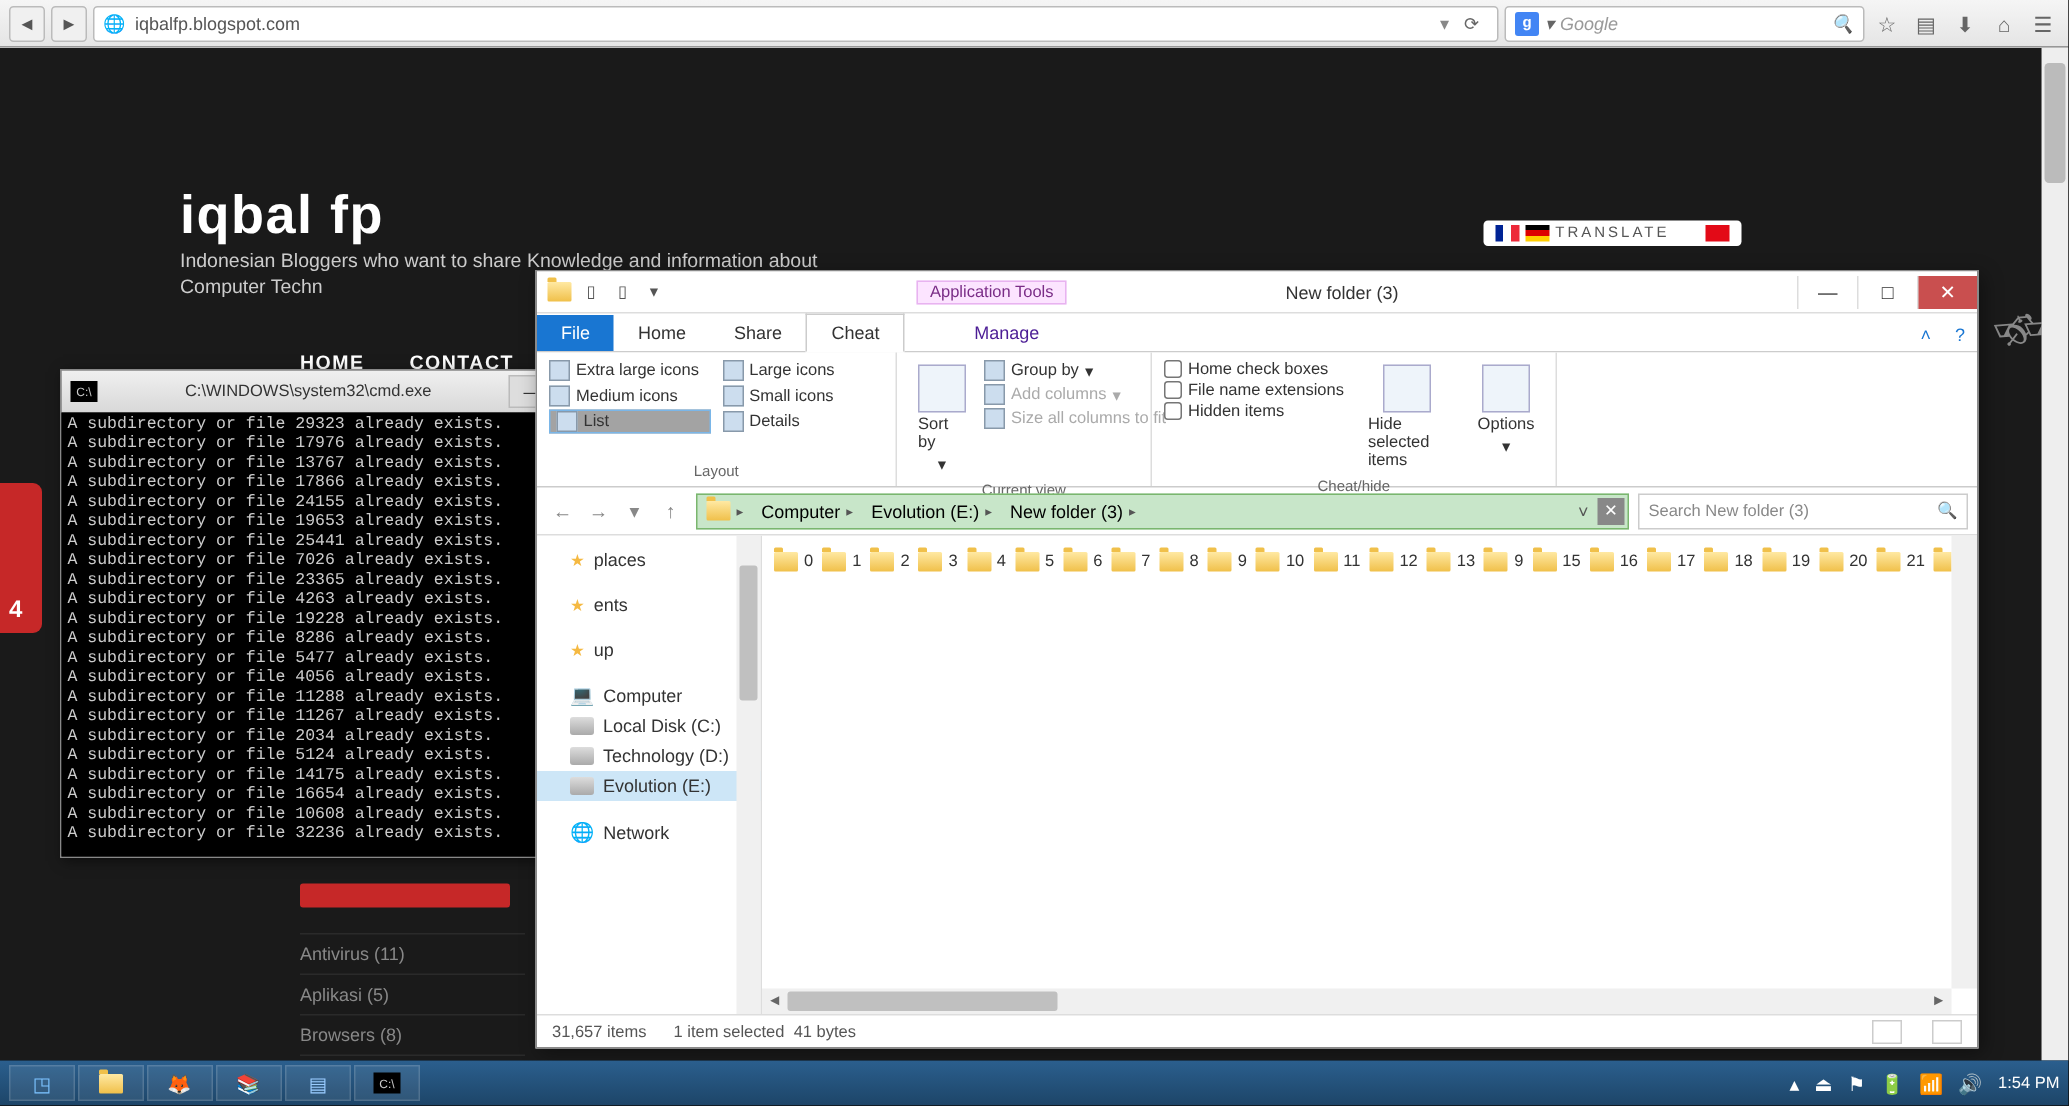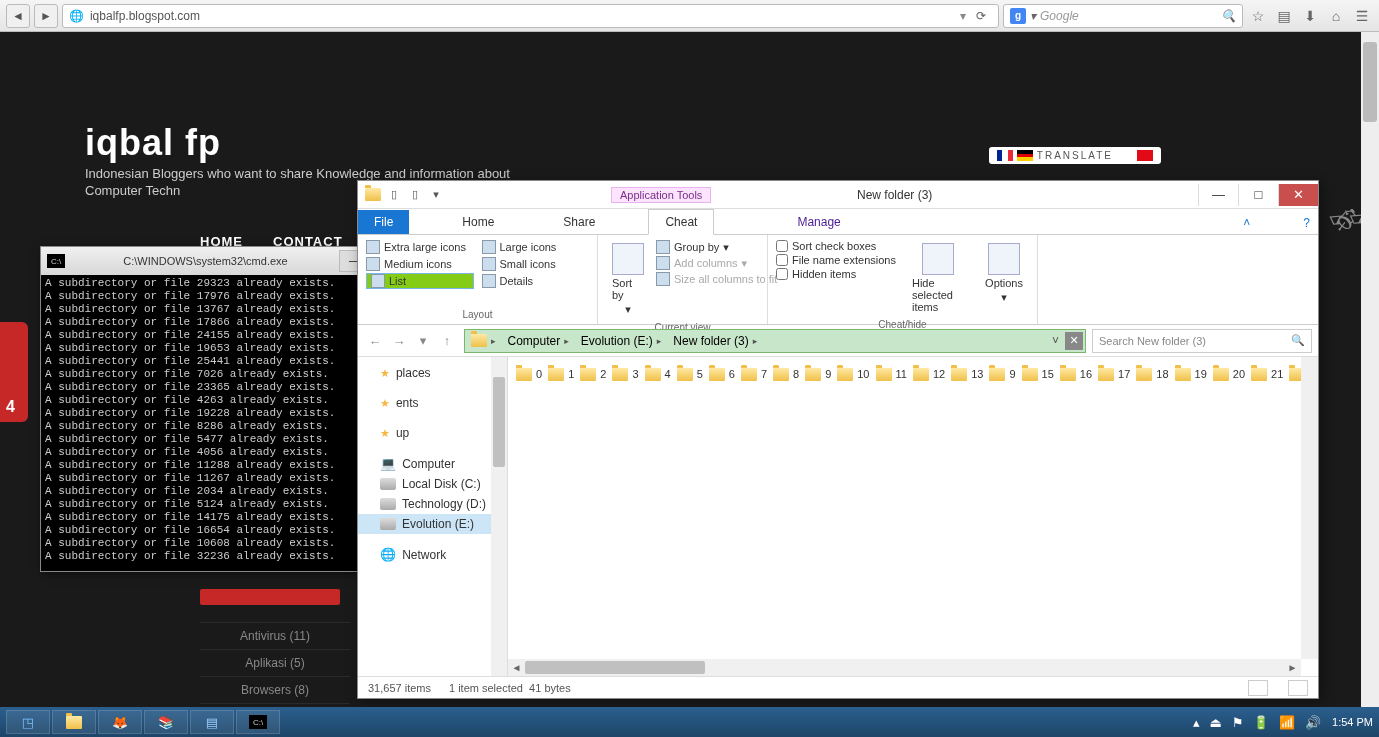--- a/index.html
+++ b/index.html
@@ -13,31 +13,31 @@
 .url-right { display: flex; align-items: center; gap: 4px; }
 .reload { width: 22px; text-align: center; color: #666; }
 .search-box { width: 240px; height: 24px; background: #fff; border: 1px solid #bbb; border-radius: 3px; display: flex; align-items: center; padding: 0 6px; font-size: 12px; color: #999; font-style: italic; gap: 4px; }
 .gbadge { background: #4285f4; color: #fff; font-weight: bold; font-style: normal; width: 16px; height: 16px; border-radius: 2px; display: inline-flex; align-items: center; justify-content: center; font-size: 10px; }
 .tool-icon { width: 22px; height: 22px; display: flex; align-items: center; justify-content: center; color: #666; font-size: 14px; cursor: pointer; }
 
 
 .page { position: absolute; top: 32px; left: 0; right: 18px; bottom: 30px; background: #1a1a1a; overflow: hidden; }
 .page-scroll { position: absolute; top: 32px; right: 0; width: 18px; bottom: 30px; background: #eee; }
 .page-scroll .thumb { position: absolute; top: 10px; left: 2px; width: 14px; height: 80px; background: #bbb; border-radius: 3px; }
-.blog-header { padding: 90px 0 0 85px; color: #fff; }
+.blog-header { padding: 90px 0 0 120px; color: #fff; }
 .blog-title { font-size: 36px; font-weight: bold; letter-spacing: 1px; }
 .blog-sub { font-size: 13px; color: #ccc; margin-top: 2px; max-width: 430px; line-height: 1.3; }
 .translate-widget { position: absolute; top: 115px; right: 200px; background: #fff; padding: 3px 8px; border-radius: 3px; display: flex; align-items: center; gap: 4px; font-size: 10px; letter-spacing: 2px; color: #555; }
 .flag { width: 16px; height: 11px; display: inline-block; }
 .nav-menu { margin: 34px 0 0 200px; display: flex; gap: 30px; }
 .nav-menu a { color: #fff; font-size: 13px; font-weight: bold; letter-spacing: 1px; text-decoration: none; }
 .sidebar-tag { position: absolute; left: 0; top: 290px; width: 28px; height: 100px; background: #c62828; border-radius: 0 6px 6px 0; }
 .sidebar-tag .num { position: absolute; bottom: 6px; left: 6px; color: #fff; font-size: 16px; font-weight: bold; }
 .side-list { position: absolute; left: 200px; top: 590px; font-size: 12px; }
-.side-list div { color: #888; padding: 6px 0; border-top: 1px solid #2a2a2a; width: 150px; cursor: pointer; text-align: center; }
+.side-list div { color: #888; padding: 6px 0; border-top: 1px solid #2a2a2a; width: 150px; cursor: pointer; }
 .side-red { background: #c62828; width: 140px; height: 16px; margin-left: 200px; margin-top: 340px; border-radius: 2px; }
 
 
 .cmd { position: absolute; left: 40px; top: 246px; width: 395px; height: 326px; border: 1px solid #888; box-shadow: 2px 2px 8px rgba(0,0,0,.5); }
 .cmd-title { height: 28px; background: linear-gradient(#f0f0f0,#d8d8d8); display: flex; align-items: center; font-size: 11px; color: #333; }
 .cmd-icon { width: 18px; height: 14px; background: #000; margin: 0 6px; display: inline-flex; align-items: center; justify-content: center; color: #ccc; font-size: 8px; }
 .cmd-title span.t { flex: 1; text-align: center; }
 .cmd-ctrl { display: flex; }
 .cmd-ctrl div { width: 32px; height: 22px; display: flex; align-items: center; justify-content: center; font-size: 12px; cursor: pointer; }
 .cmd-ctrl .min,.cmd-ctrl .max { background: #ddd; border: 1px solid #bbb; margin-left: -1px; }
@@ -50,37 +50,37 @@
 .exp-titlebar .qat { display: flex; align-items: center; gap: 3px; padding: 0 6px; }
 .exp-titlebar .qat div { width: 18px; height: 18px; font-size: 11px; color: #555; display: flex; align-items: center; justify-content: center; }
 .folder-ico { width: 16px; height: 13px; background: linear-gradient(#ffe9a3,#f0c04a); border-radius: 1px; display: inline-block; position: relative; }
 .folder-ico::before { content: ""; position: absolute; top: -3px; left: 0; width: 6px; height: 3px; background: #f0c04a; border-radius: 1px 1px 0 0; }
 .tabctx { background: #fce4ff; border: 1px solid #e8b3f0; padding: 1px 8px; font-size: 11px; color: #7a2d87; margin-left: 160px; }
 .exp-win-title { flex: 1; text-align: center; font-size: 12px; color: #333; padding-right: 120px; }
 .win-ctrls { display: flex; }
 .win-ctrls div { width: 40px; height: 22px; display: flex; align-items: center; justify-content: center; font-size: 13px; cursor: pointer; border-left: 1px solid #ddd; color: #333; }
 .win-ctrls .close { background: #c94f4f; color: #fff; }
 
-.ribbon-tabs { height: 26px; display: flex; align-items: flex-end; border-bottom: 1px solid #ccc; font-size: 12px; gap: 37px; }
+.ribbon-tabs { height: 26px; display: flex; align-items: flex-end; border-bottom: 1px solid #ccc; font-size: 12px; }
 .ribbon-tabs .tab { padding: 5px 16px; cursor: pointer; color: #333; }
 .ribbon-tabs .tab.file { background: #1976d2; color: #fff; }
 .ribbon-tabs .tab.active { border: 1px solid #ccc; border-bottom: 1px solid #fff; background: #fff; margin-bottom: -1px; }
 .ribbon-tabs .tab.manage { color: #4c1d95; margin-left: 30px; }
 .ribbon-tabs .spacer { flex: 1; }
 .ribbon-tabs .help { padding: 4px 8px; color: #1976d2; }
 
 .ribbon { height: 90px; background: #fff; border-bottom: 1px solid #ccc; display: flex; font-size: 11px; color: #333; }
 .rgroup { border-right: 1px solid #ddd; padding: 4px 8px; display: flex; flex-direction: column; justify-content: space-between; }
 .rgroup .lbl { text-align: center; color: #666; font-size: 10px; padding-top: 2px; }
 .rrow { display: flex; align-items: center; gap: 4px; padding: 1px 0; cursor: pointer; white-space: nowrap; }
 .rrow input[type=checkbox]{ width: 12px; height: 12px; }
 .ricon { width: 14px; height: 14px; background: #cde; border: 1px solid #89a; display: inline-block; }
 .rbig { display: flex; flex-direction: column; align-items: center; gap: 2px; padding: 4px 6px; cursor: pointer; }
 .rbig .bi { width: 32px; height: 32px; border: 1px solid #aac; background: #eef4fa; }
-.list-active { background: #84cc16; border: 1px solid #7ab6e8; padding: 0 4px; }
+.list-active { background: #a3a3a3; border: 1px solid #7ab6e8; padding: 0 4px; }
 
 .addr-bar { height: 32px; display: flex; align-items: center; padding: 3px 6px; gap: 6px; border-bottom: 1px solid #ddd; }
 .addr-nav { display: flex; gap: 2px; }
 .addr-nav div { width: 22px; height: 22px; border-radius: 3px; display: flex; align-items: center; justify-content: center; color: #888; font-size: 13px; cursor: pointer; }
 .breadcrumb { flex: 1; height: 24px; border: 1px solid #7ab66e; background: #c8e6c9; display: flex; align-items: center; font-size: 12px; overflow: hidden; }
 .breadcrumb .seg { padding: 0 6px; display: flex; align-items: center; gap: 4px; cursor: pointer; }
 .breadcrumb .chev { color: #555; font-size: 9px; }
 .bc-end { margin-left: auto; display: flex; align-items: center; }
 .bc-end .dd { padding: 0 6px; color: #555; }
 .bc-end .x { background: #888; color: #fff; width: 18px; height: 18px; display: flex; align-items: center; justify-content: center; font-size: 11px; margin-right: 2px; }
@@ -287,21 +287,21 @@
             </div>
         </div>
       </div>
       <div class="lbl">Current view</div>
     </div>
     <div class="rgroup" style="width:270px">
       <div style="display:flex;gap:10px">
         <div>
           <div class="rrow">
               <input type="checkbox" style="">
-              <span>Sort check boxes</span>
+              <span>Home check boxes</span>
             </div>
           <div class="rrow">
               <input type="checkbox" style="">
               <span>File name extensions</span>
             </div>
           <div class="rrow">
               <input type="checkbox" style="">
               <span>Hidden items</span>
             </div>
         </div>

